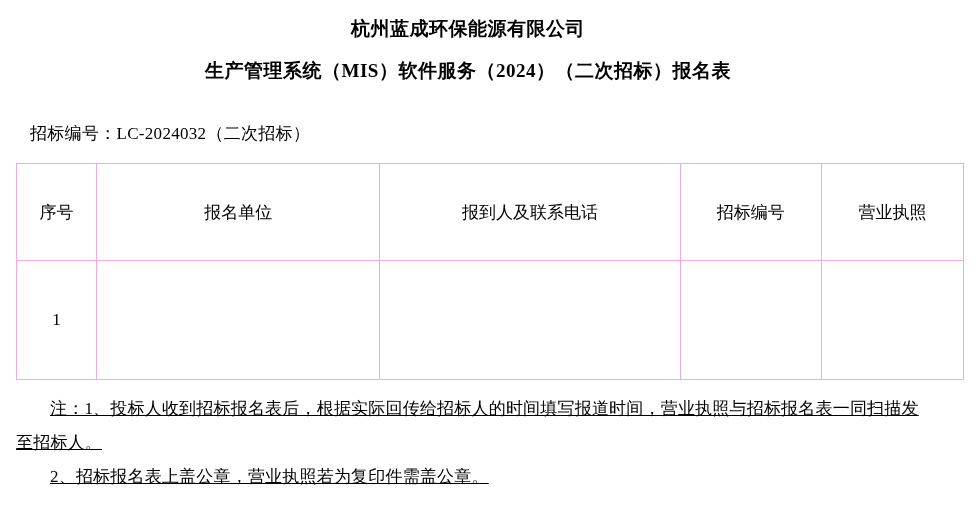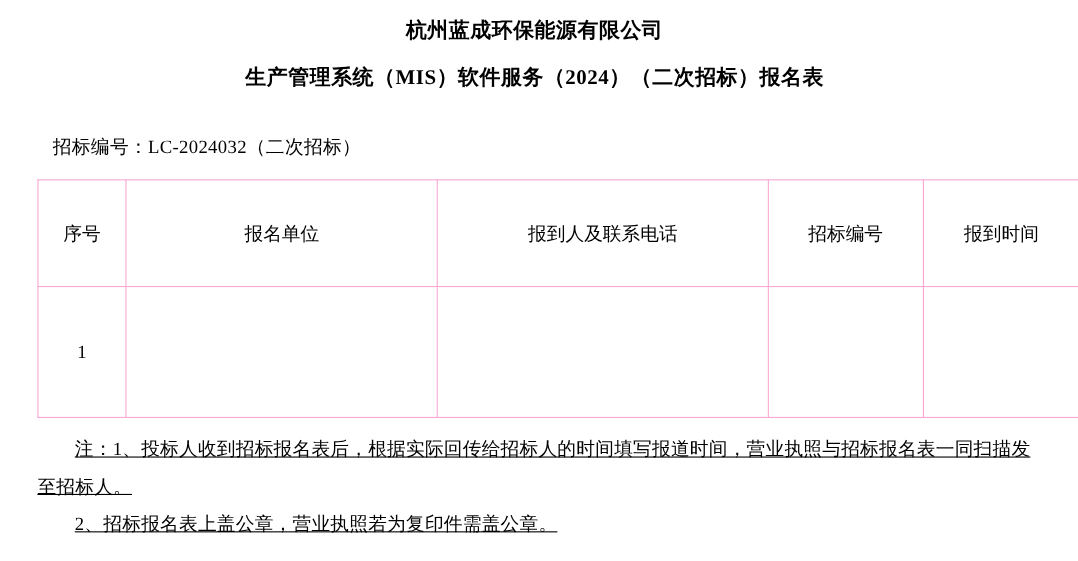--- a/index.html
+++ b/index.html
@@ -12,21 +12,20 @@
     background: #ffffff;
     font-family: "Liberation Serif", "DejaVu Serif", serif;
     color: #000000;
     overflow: hidden;
   }
   .page {
     position: relative;
     width: 936px;
     height: 510px;
     box-sizing: border-box;
-    margin-left: 18px;
   }
   .title-block {
     text-align: center;
     padding-top: 14px;
   }
   .title-line-1 {
     font-size: 19px;
     font-weight: bold;
     letter-spacing: 0.5px;
     line-height: 30px;
@@ -97,21 +96,21 @@
       <col class="col-contact">
       <col class="col-time">
       <col class="col-license">
     </colgroup>
     <tbody>
       <tr class="header-row">
         <td>序号</td>
         <td>报名单位</td>
         <td>报到人及联系电话</td>
         <td>招标编号</td>
-        <td>报到时间</td>
+        <td>营业执照</td>
       </tr>
       <tr class="data-row">
         <td>1</td>
         <td></td>
         <td></td>
         <td></td>
         <td></td>
       </tr>
     </tbody>
   </table>

